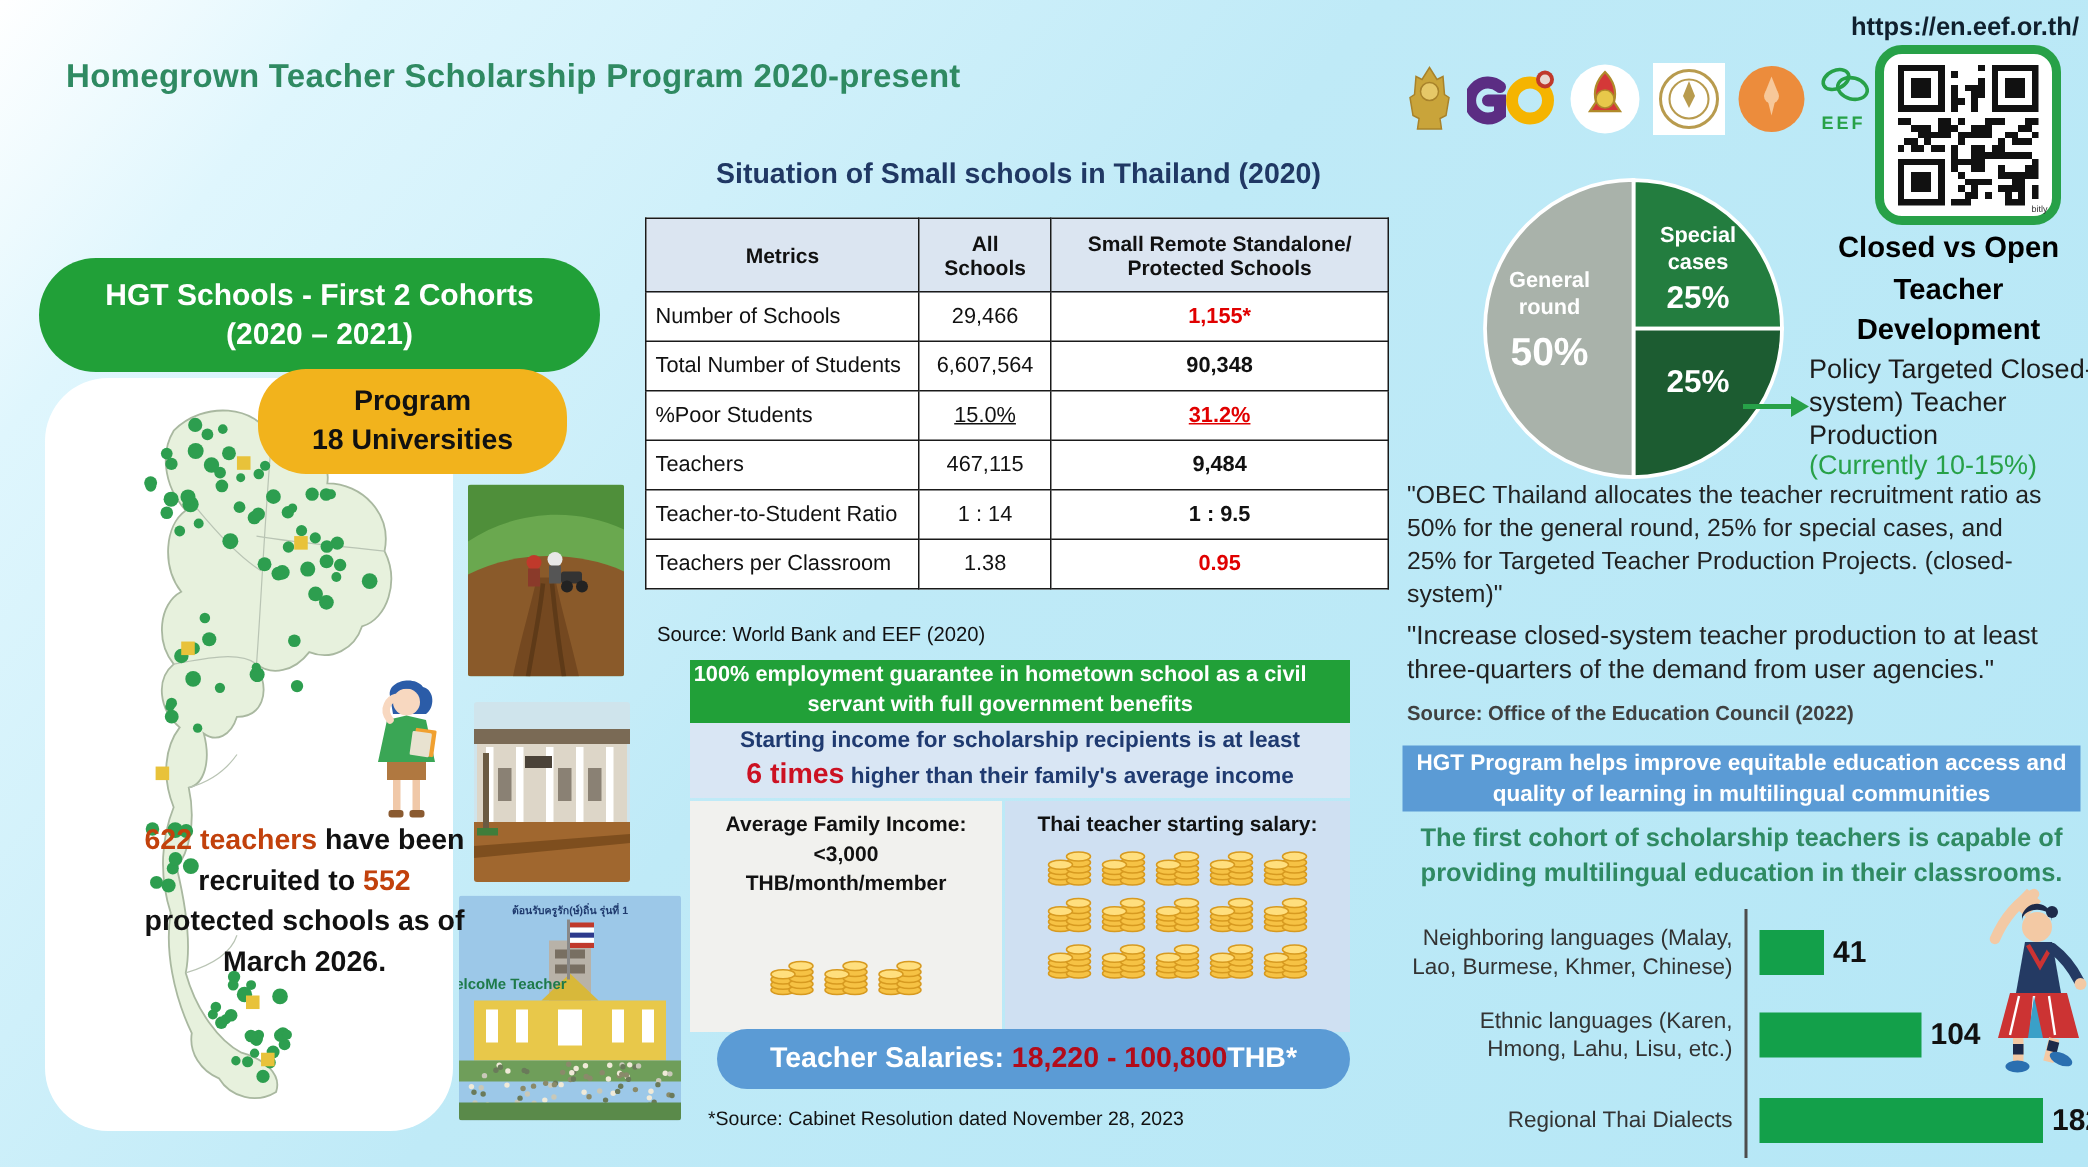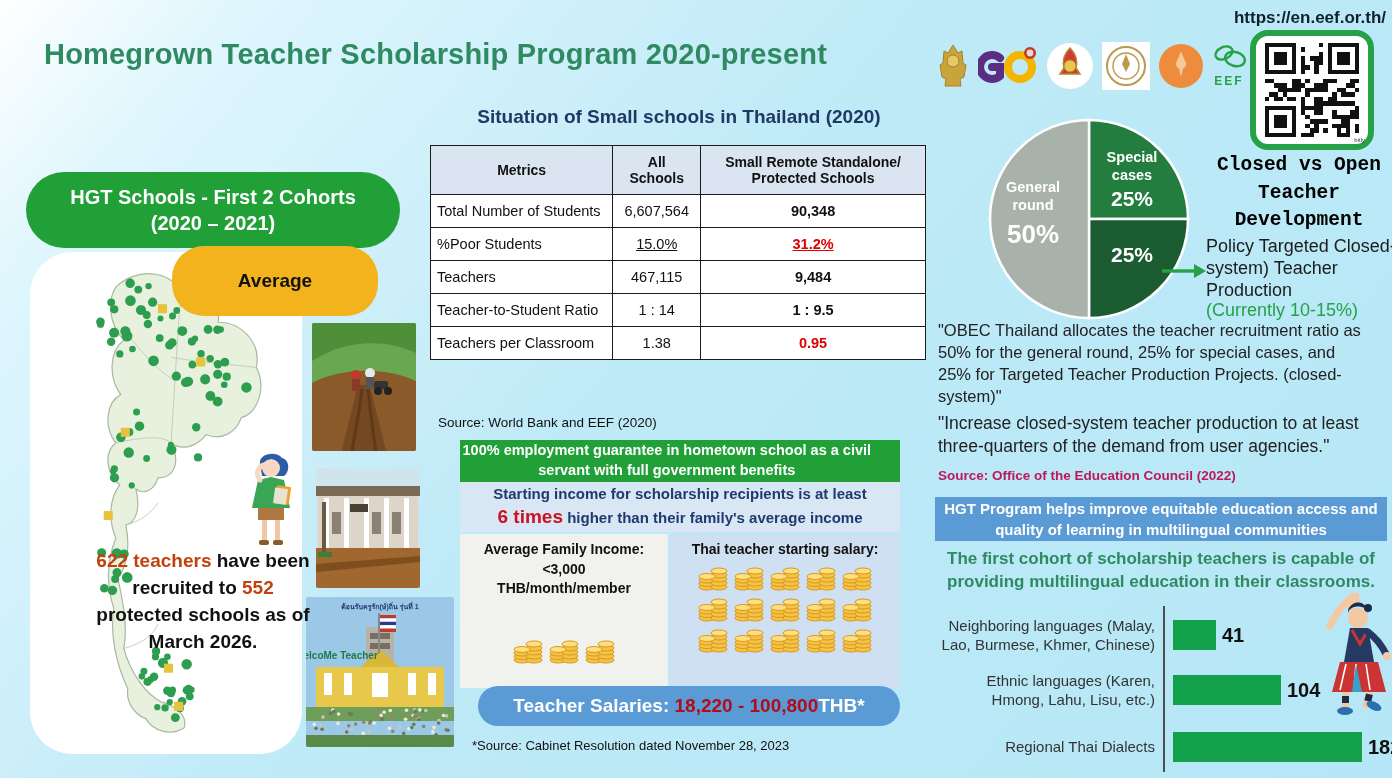--- a/index.html
+++ b/index.html
@@ -3,21 +3,21 @@
 <meta charset="utf-8">
 <style>
   html,body{margin:0;padding:0;}
   body{width:1392px;height:778px;position:relative;overflow:hidden;
        font-family:"Liberation Sans","DejaVu Sans",sans-serif;
        background:linear-gradient(130deg,#ffffff 0%,#dff6fd 12%,#bfeaf7 45%,#b5e7f6 100%);}
   .abs{position:absolute;}
   .ctr{text-align:center;}
 
   
-  #page-title{left:44px;top:38px;width:860px;font-size:29px;font-weight:bold;color:#2f8a62;letter-spacing:.2px;}
+  #page-title{left:44px;top:38px;width:860px;font-size:22px;font-weight:bold;color:#2f8a62;letter-spacing:.2px;}
   #site-url{right:6px;top:8px;width:300px;text-align:right;font-size:17px;font-weight:bold;color:#10202e;}
   #qr-box{left:1250px;top:30px;width:112px;height:108px;background:#fff;border:6px solid #27a148;border-radius:18px;
           display:flex;align-items:center;justify-content:center;}
   #qr-brand{position:absolute;right:3px;bottom:1px;font-size:6px;color:#333;}
   #logo-row{left:936px;top:40px;width:310px;height:52px;display:flex;align-items:center;gap:8px;}
 
   
   #cohort-pill{left:26px;top:172px;width:374px;height:76px;background:#21a038;border-radius:38px;
                color:#fff;font-weight:bold;font-size:20px;display:flex;flex-direction:column;justify-content:center;line-height:1.3;}
   #training-pill{left:172px;top:246px;width:206px;height:70px;background:#f2b31c;border-radius:32px;z-index:5;
@@ -64,26 +64,26 @@
   #salary-footnote{left:472px;top:738px;font-size:13px;color:#111;}
 
   
   #pie-wrap{left:984px;top:114px;width:210px;height:210px;}
   .pie-label{position:absolute;color:#fff;font-weight:bold;text-align:center;line-height:1.25;}
   #pie-label-general{left:0;top:64px;width:98px;font-size:14.5px;}
   #pie-label-general .pct{font-size:26px;margin-top:4px;}
   #pie-label-special{left:106px;top:34px;width:84px;font-size:14.5px;}
   #pie-label-special .pct{font-size:21px;margin-top:2px;}
   #pie-label-closed{left:106px;top:128px;width:84px;font-size:21px;}
-  #closed-heading{left:1208px;top:152px;width:182px;font-size:19.5px;font-weight:bold;color:#000;line-height:1.42;font-family:Liberation Mono, monospace;}
+  #closed-heading{left:1208px;top:152px;width:182px;font-size:19.5px;font-weight:bold;color:#000;line-height:1.42;}
   #policy-text{left:1206px;top:236px;width:196px;font-size:18px;color:#1c1c1c;line-height:1.22;}
   #currently-text{left:1206px;top:300px;width:196px;font-size:18px;color:#27a148;}
   #quote1{left:938px;top:320px;width:430px;font-size:16.5px;color:#222;line-height:1.33;}
   #quote2{left:938px;top:412px;width:440px;font-size:17.5px;color:#222;line-height:1.3;}
-  #oec-source{left:938px;top:468px;font-size:13.5px;font-weight:bold;color:#be185d;}
+  #oec-source{left:938px;top:468px;font-size:13.5px;font-weight:bold;color:#404040;}
   #hgt-banner{left:935px;top:497px;width:452px;height:44px;background:#5b9bd5;color:#fff;font-weight:bold;font-size:15px;
               display:flex;align-items:center;justify-content:center;line-height:1.4;}
   #cohort-statement{left:935px;top:548px;width:452px;font-size:17px;font-weight:bold;color:#2f8a62;line-height:1.35;}
   #bar-chart{left:935px;top:600px;width:452px;height:178px;}
   #bar-axis{position:absolute;left:228px;top:6px;width:2px;height:166px;background:#4d4d4d;}
   .bar-row{position:absolute;left:0;display:flex;align-items:center;height:44px;width:470px;}
   .bar-label{width:220px;padding-right:8px;text-align:right;font-size:15px;color:#333;line-height:1.3;}
   .bar-fill{height:30px;background:#13a04a;margin-left:10px;}
   .bar-value{font-size:20px;font-weight:bold;color:#111;margin-left:6px;}
   #dancer-illustration{left:1312px;top:592px;z-index:3;}
@@ -388,21 +388,22 @@
         <rect x="150" y="95" width="9" height="9"></rect>
         <rect x="75" y="165" width="9" height="9"></rect>
         <rect x="58" y="248" width="9" height="9"></rect>
         <rect x="118" y="400" width="9" height="9"></rect>
         <rect x="128" y="438" width="9" height="9"></rect>
       </g>
   </svg>
 </div>
 
 <div class="abs ctr" id="training-pill">
-  <div>Average</div>
+  <div>Program</div>
+  <div>18 Universities</div>
 </div>
 
 <svg class="abs" id="girl-illustration" width="66" height="100" viewBox="0 0 66 100">
   <path d="M22 14 C20 4 38 0 44 8 C52 10 52 22 46 26 L24 26 Z" fill="#2b5ca8"></path>
   <circle cx="33" cy="18" r="9" fill="#f8d8c0"></circle>
   <path d="M26 12 C28 8 40 8 42 13 L42 10 C36 4 28 5 26 12 Z" fill="#2b5ca8"></path>
   <path d="M33 27 L20 30 L14 58 L52 58 L46 30 Z" fill="#3aa655"></path>
   <path d="M22 30 C16 22 22 16 26 15" stroke="#f8d8c0" stroke-width="5" fill="none" stroke-linecap="round"></path>
   <rect x="38" y="36" width="14" height="18" rx="1" fill="#f0a030" transform="rotate(8 45 45)"></rect>
   <rect x="36" y="38" width="13" height="16" rx="1" fill="#e8e2d0" transform="rotate(8 42 46)"></rect>
@@ -584,20 +585,25 @@
 <table class="abs" id="metrics-table">
   <thead>
       <tr>
     <th class="col-metric">Metrics</th>
     <th class="col-all">All Schools</th>
     <th class="col-small">Small Remote Standalone/ Protected Schools</th>
   </tr>
     </thead>
   <tbody id="metrics-table-body">
       <tr>
+        <td class="cell-metric">Number of Schools</td>
+        <td class="cell-all">29,466</td>
+        <td class="cell-small red">1,155*</td>
+      </tr>
+      <tr>
         <td class="cell-metric">Total Number of Students</td>
         <td class="cell-all">6,607,564</td>
         <td class="cell-small">90,348</td>
       </tr>
       <tr>
         <td class="cell-metric">%Poor Students</td>
         <td class="cell-all u">15.0%</td>
         <td class="cell-small red u">31.2%</td>
       </tr>
       <tr>

